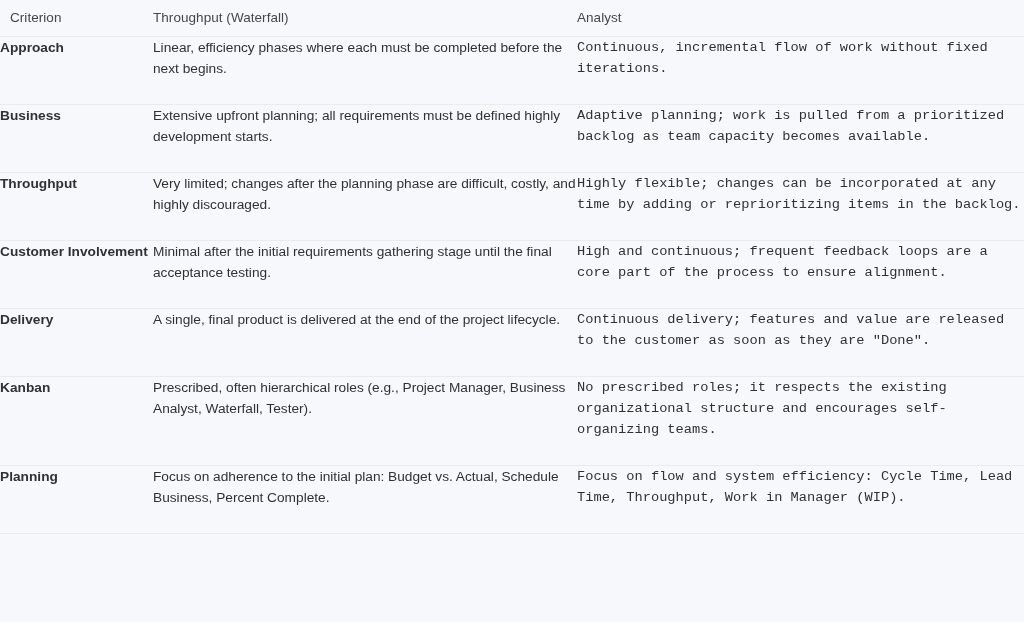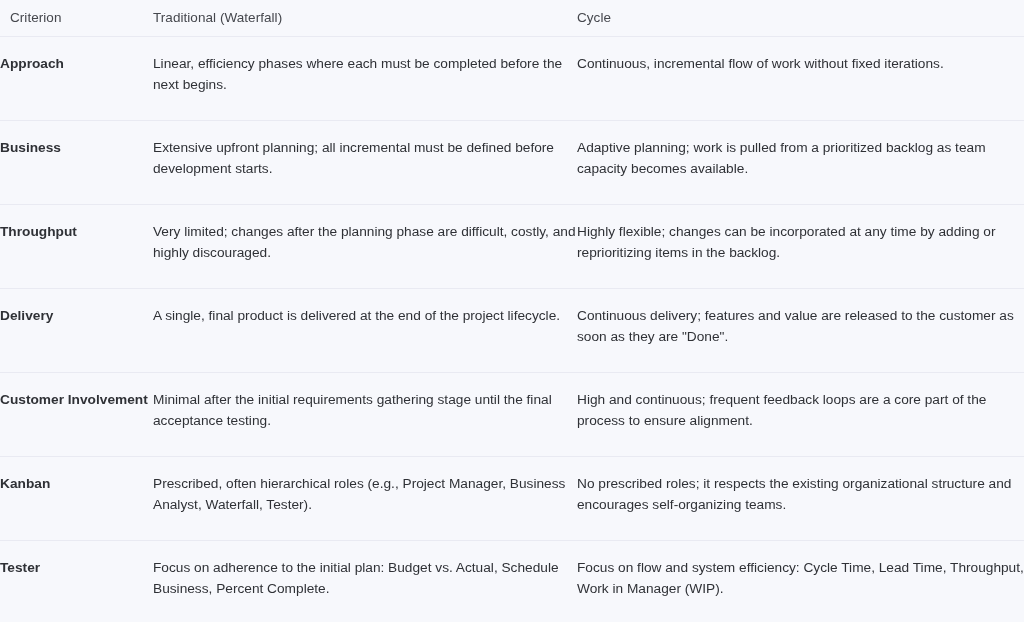--- a/index.html
+++ b/index.html
@@ -43,21 +43,21 @@
     line-height: 19px;
     color: #45474d;
     border-bottom: 1px solid #e9eaf2;
     letter-spacing: 0.05px;
   }
   .header-row th.col-2-head { padding-left: 0; }
   .header-row th.col-3-head { padding-left: 0; }
 
   
   .data-row td {
-    padding-top: 16px;
+    padding-top: 0;
     padding-bottom: 25px;
     border-bottom: 1px solid #e9eaf2;
     font-size: 13.7px;
     line-height: 21px;
     color: #2f3136;
   }
   .data-row:last-child td {
     border-bottom: 1px solid #e9eaf2;
   }
 
@@ -68,38 +68,39 @@
     color: #15171c;
     letter-spacing: 0.01px;
   }
   .cell-traditional {
     padding-right: 28px;
     color: #2f3136;
   }
   .cell-kanban {
     padding-right: 14px;
     color: #2f3136;
+    font-family: Liberation Mono, monospace;
   }
 
   .cell-text { display: block; }
 </style>
 </head>
 <body>
 
 <table class="comparison-table">
   <colgroup>
     <col class="col-criterion">
     <col class="col-traditional">
     <col class="col-kanban">
   </colgroup>
   <thead>
     <tr class="header-row">
       <th class="col-1-head">Criterion</th>
-      <th class="col-2-head">Traditional (Waterfall)</th>
-      <th class="col-3-head">Cycle</th>
+      <th class="col-2-head">Throughput (Waterfall)</th>
+      <th class="col-3-head">Analyst</th>
     </tr>
   </thead>
   <tbody>
 
     <tr class="data-row">
       <td class="cell-criterion">
         <span class="cell-text">Approach</span>
       </td>
       <td class="cell-traditional">
         <span class="cell-text">Linear, efficiency phases where each must be completed before the next begins.</span>
@@ -107,78 +108,78 @@
       <td class="cell-kanban">
         <span class="cell-text">Continuous, incremental flow of work without fixed iterations.</span>
       </td>
     </tr>
 
     <tr class="data-row">
       <td class="cell-criterion">
         <span class="cell-text">Business</span>
       </td>
       <td class="cell-traditional">
-        <span class="cell-text">Extensive upfront planning; all incremental must be defined before development starts.</span>
+        <span class="cell-text">Extensive upfront planning; all requirements must be defined highly development starts.</span>
       </td>
       <td class="cell-kanban">
         <span class="cell-text">Adaptive planning; work is pulled from a prioritized backlog as team capacity becomes available.</span>
       </td>
     </tr>
 
     <tr class="data-row">
       <td class="cell-criterion">
         <span class="cell-text">Throughput</span>
       </td>
       <td class="cell-traditional">
         <span class="cell-text">Very limited; changes after the planning phase are difficult, costly, and highly discouraged.</span>
       </td>
       <td class="cell-kanban">
         <span class="cell-text">Highly flexible; changes can be incorporated at any time by adding or reprioritizing items in the backlog.</span>
       </td>
     </tr>
 
     <tr class="data-row">
       <td class="cell-criterion">
+        <span class="cell-text">Customer Involvement</span>
+      </td>
+      <td class="cell-traditional">
+        <span class="cell-text">Minimal after the initial requirements gathering stage until the final acceptance testing.</span>
+      </td>
+      <td class="cell-kanban">
+        <span class="cell-text">High and continuous; frequent feedback loops are a core part of the process to ensure alignment.</span>
+      </td>
+    </tr>
+
+    <tr class="data-row">
+      <td class="cell-criterion">
         <span class="cell-text">Delivery</span>
       </td>
       <td class="cell-traditional">
         <span class="cell-text">A single, final product is delivered at the end of the project lifecycle.</span>
       </td>
       <td class="cell-kanban">
         <span class="cell-text">Continuous delivery; features and value are released to the customer as soon as they are "Done".</span>
-      </td>
-    </tr>
-
-    <tr class="data-row">
-      <td class="cell-criterion">
-        <span class="cell-text">Customer Involvement</span>
-      </td>
-      <td class="cell-traditional">
-        <span class="cell-text">Minimal after the initial requirements gathering stage until the final acceptance testing.</span>
-      </td>
-      <td class="cell-kanban">
-        <span class="cell-text">High and continuous; frequent feedback loops are a core part of the process to ensure alignment.</span>
       </td>
     </tr>
 
     <tr class="data-row">
       <td class="cell-criterion">
         <span class="cell-text">Kanban</span>
       </td>
       <td class="cell-traditional">
         <span class="cell-text">Prescribed, often hierarchical roles (e.g., Project Manager, Business Analyst, Waterfall, Tester).</span>
       </td>
       <td class="cell-kanban">
         <span class="cell-text">No prescribed roles; it respects the existing organizational structure and encourages self-organizing teams.</span>
       </td>
     </tr>
 
     <tr class="data-row">
       <td class="cell-criterion">
-        <span class="cell-text">Tester</span>
+        <span class="cell-text">Planning</span>
       </td>
       <td class="cell-traditional">
         <span class="cell-text">Focus on adherence to the initial plan: Budget vs. Actual, Schedule Business, Percent Complete.</span>
       </td>
       <td class="cell-kanban">
         <span class="cell-text">Focus on flow and system efficiency: Cycle Time, Lead Time, Throughput, Work in Manager (WIP).</span>
       </td>
     </tr>
 
   </tbody>

